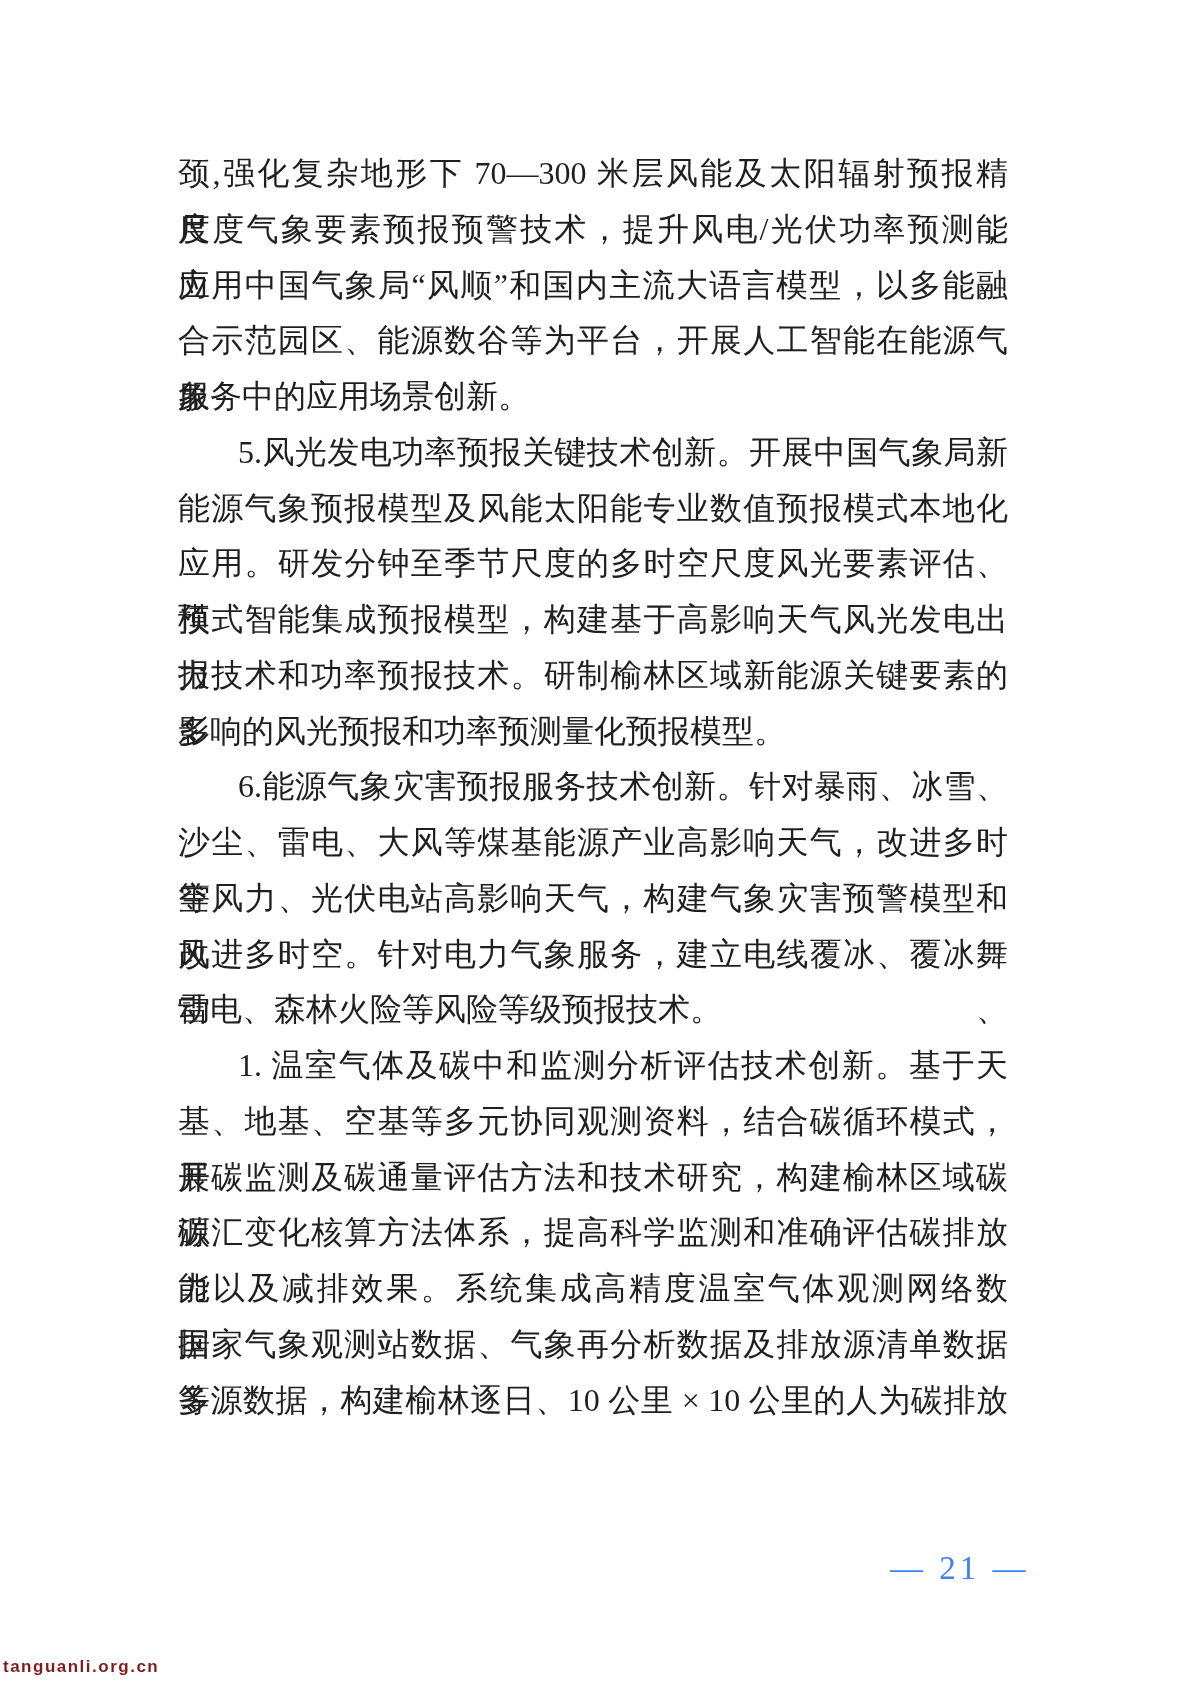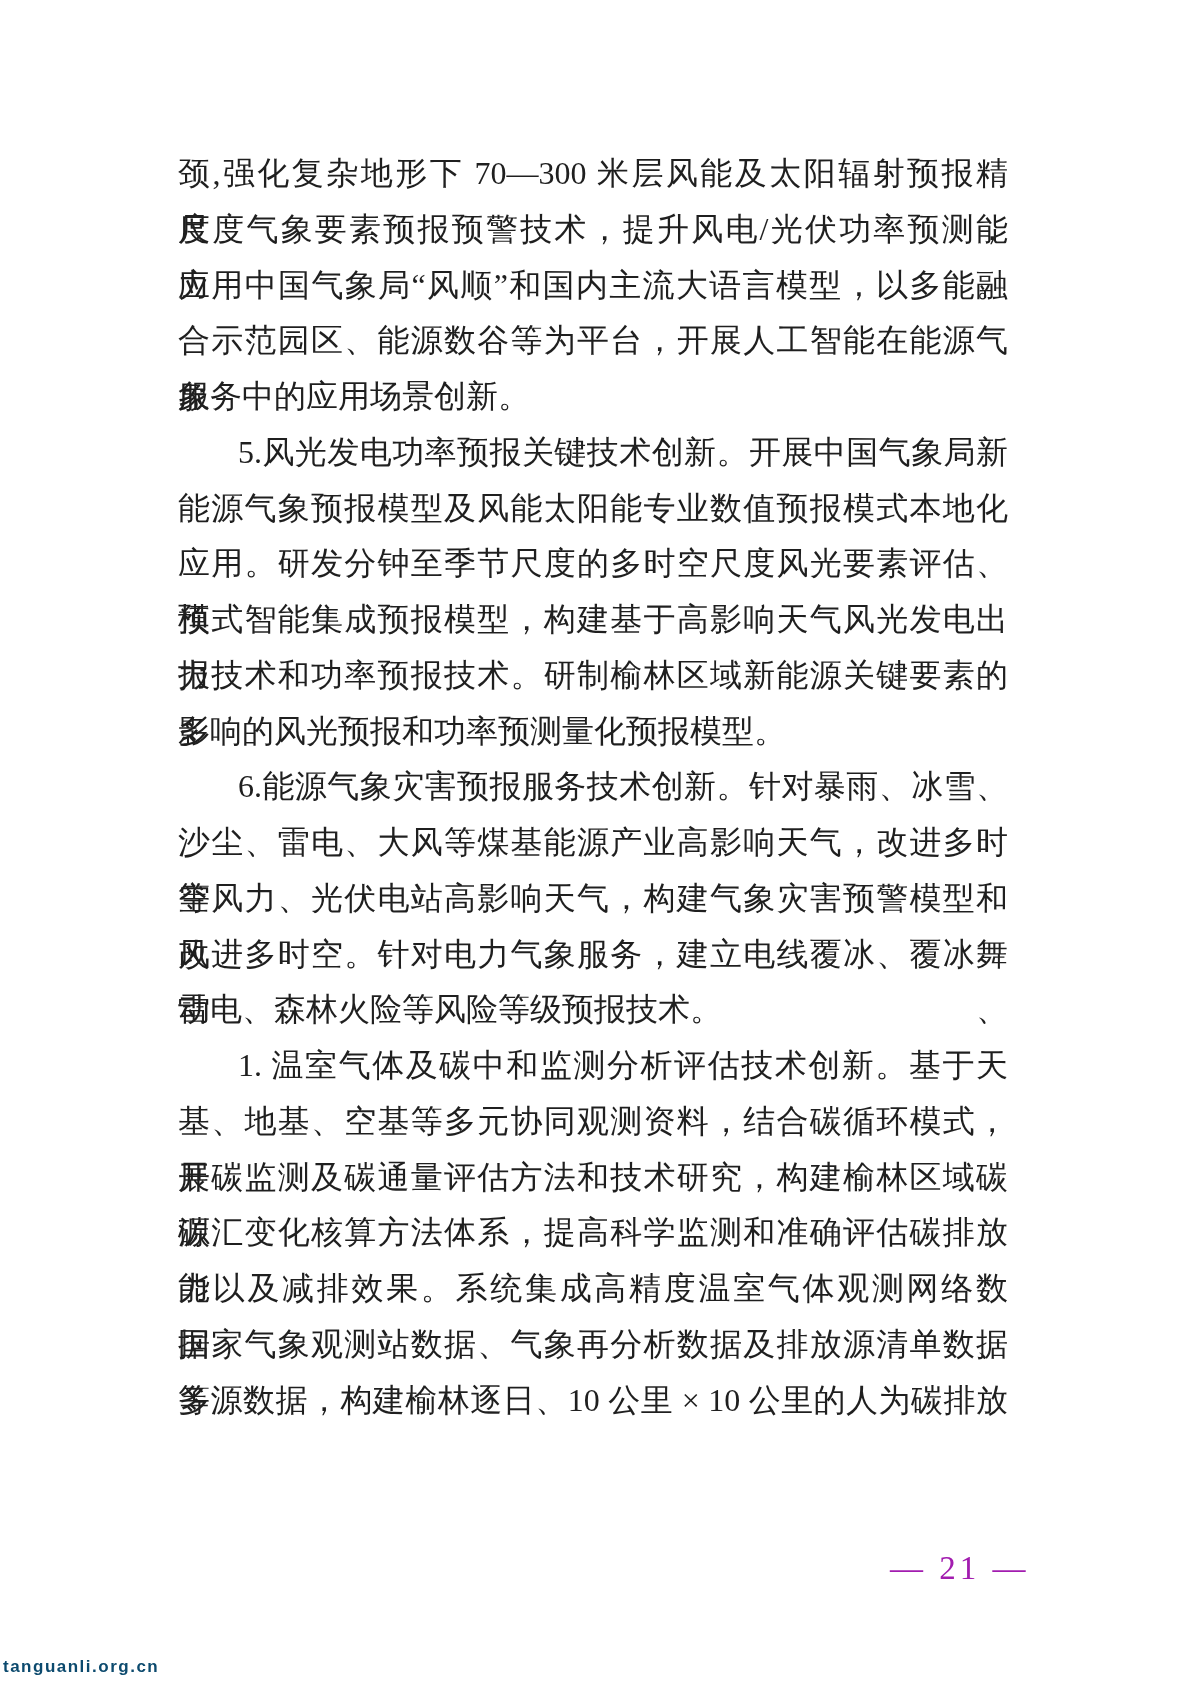--- a/index.html
+++ b/index.html
@@ -40,21 +40,21 @@
   }
   .line b {
     font-weight: normal;
   }
   .page-number {
     position: absolute;
     left: 890px;
     top: 1544px;
     font-size: 33px;
     line-height: 48px;
-    color: #a21caf;
+    color: #3b82f6;
     letter-spacing: 4px;
     font-family: "Liberation Serif", "DejaVu Serif", serif;
   }
   .watermark {
     position: absolute;
     left: 3px;
     top: 1657px;
     font-size: 17px;
     font-weight: bold;
     letter-spacing: 1.5px;
@@ -85,14 +85,14 @@
       <div class="line"><span>雷电、森林火险等风险等级预报技术。</span></div>
       <div class="line fill indent"><b>1. 温室气体及碳中和监测分析评估技术创新。</b><span>基于天</span></div>
       <div class="line fill"><span>基、地基、空基等多元协同观测资料，结合碳循环模式，开</span></div>
       <div class="line fill"><span>展碳监测及碳通量评估方法和技术研究，构建榆林区域碳源</span></div>
       <div class="line fill"><span>碳汇变化核算方法体系，提高科学监测和准确评估碳排放能</span></div>
       <div class="line fill"><span>力以及减排效果。系统集成高精度温室气体观测网络数据、</span></div>
       <div class="line fill"><span>国家气象观测站数据、气象再分析数据及排放源清单数据等</span></div>
       <div class="line fill"><span>多源数据，构建榆林逐日、10 公里 × 10 公里的人为碳排放</span></div>
     </div>
   <div class="page-number">— 21 —</div>
-  <div class="watermark" style="color: #0c4a6e;">tanguanli.org.cn</div>
+  <div class="watermark" style="color: #7f1d1d;">tanguanli.org.cn</div>
 </div>
 
 </body></html>

